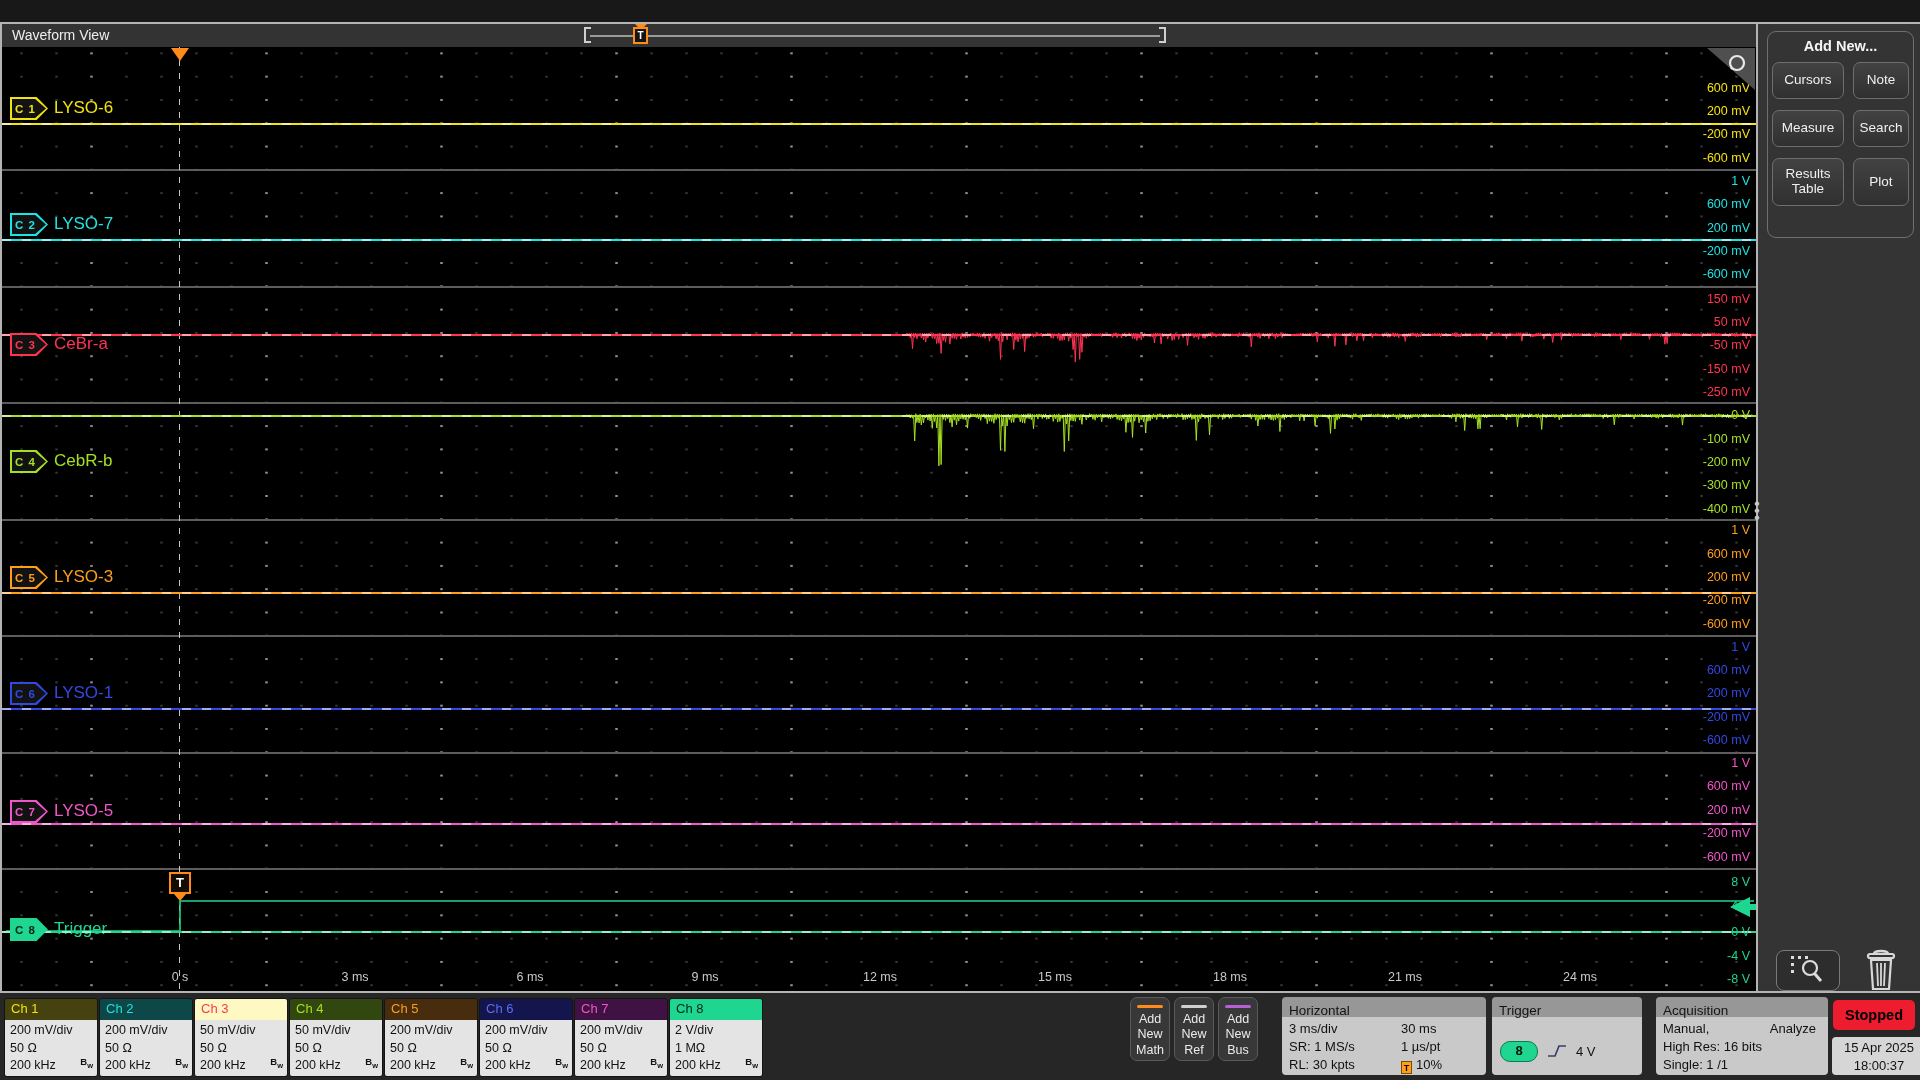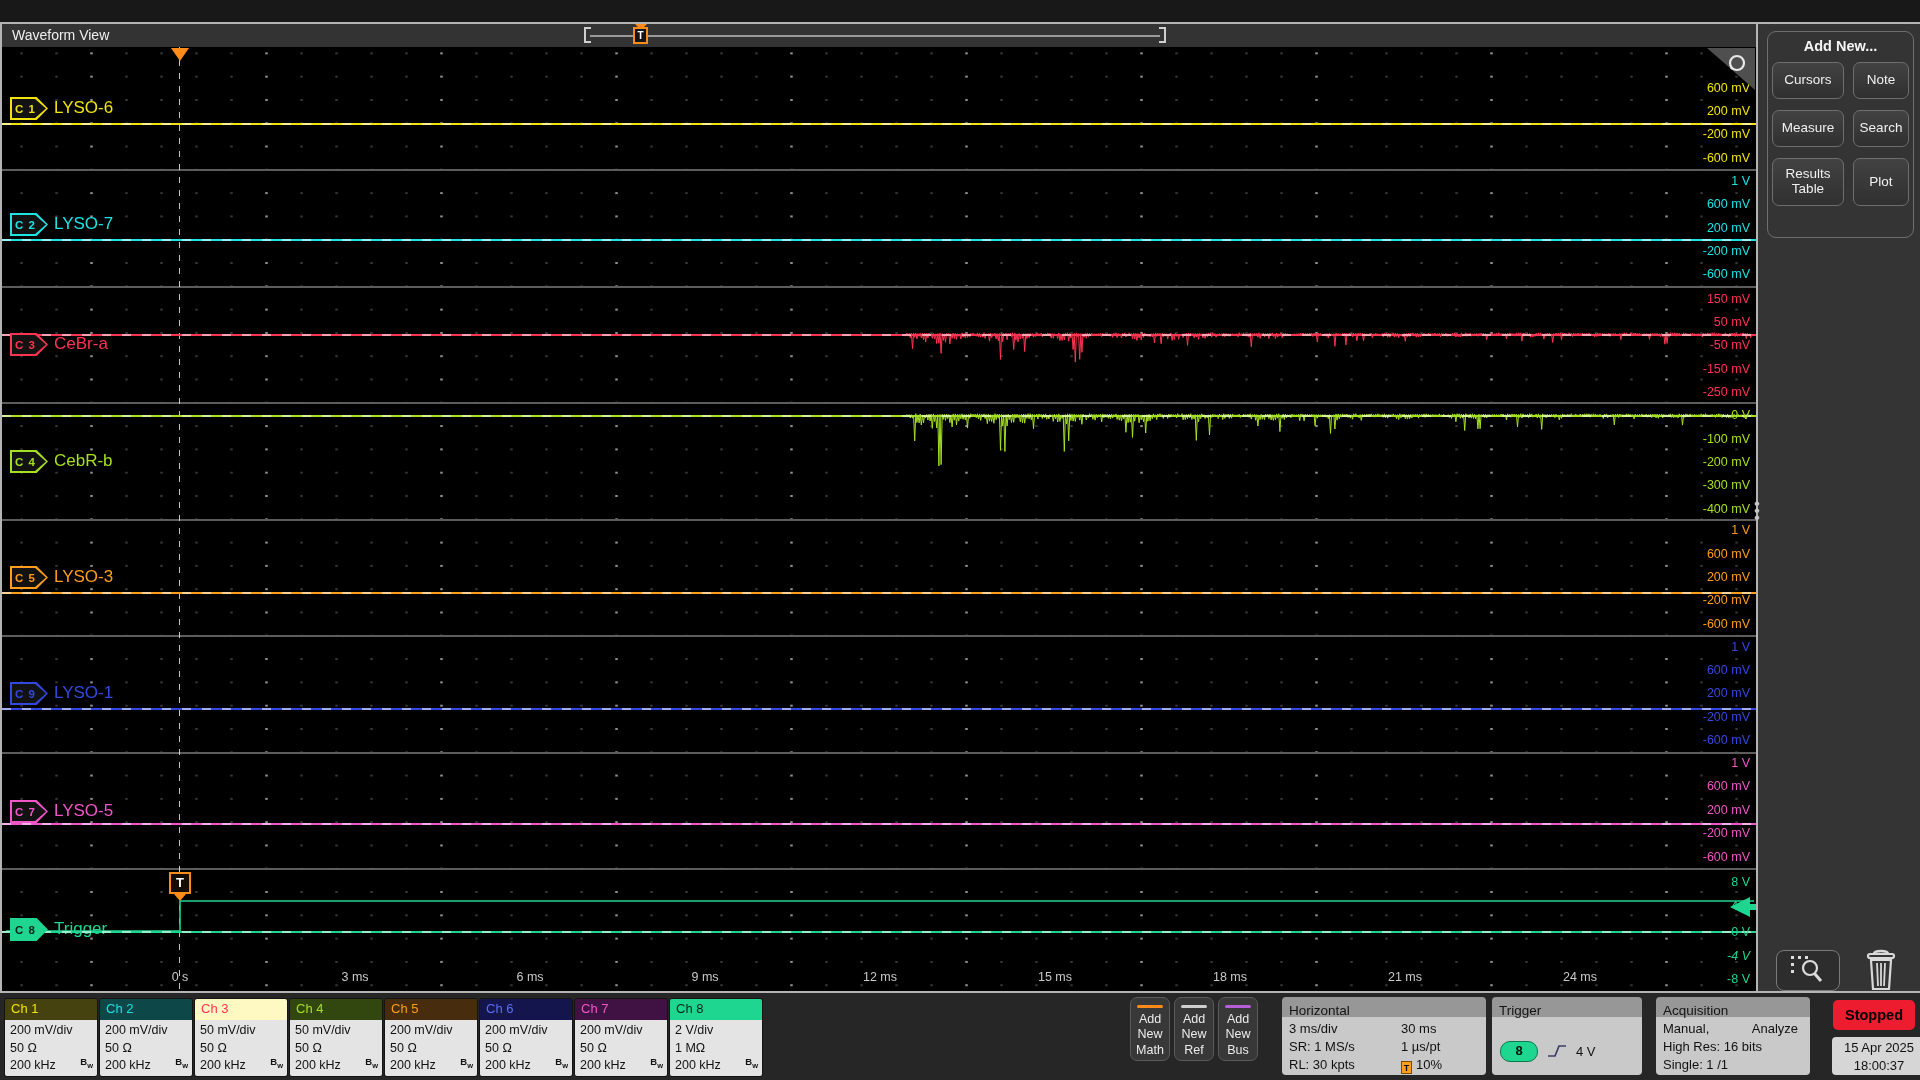--- a/index.html
+++ b/index.html
@@ -160,21 +160,21 @@
         </div>
         <span class="ch-name" style="top: 520px; color: rgb(255, 158, 27);">LYSO-3</span>
         <div class="base-solid" style="top: 545px; background: rgb(255, 158, 27);"></div>
         <div class="base-dash" style="top: 545px;"></div>
         <span class="scale-lbl" style="top: 476px; color: rgb(255, 158, 27);">1 V</span>
         <span class="scale-lbl" style="top: 500px; color: rgb(255, 158, 27);">600 mV</span>
         <span class="scale-lbl" style="top: 523px; color: rgb(255, 158, 27);">200 mV</span>
         <span class="scale-lbl" style="top: 546px; color: rgb(255, 158, 27);">-200 mV</span>
         <span class="scale-lbl" style="top: 570px; color: rgb(255, 158, 27);">-600 mV</span>
         <div class="ch-tag" style="left: 8px; top: 635px; background: rgb(51, 72, 224);">
-          <div class="ch-tag-in" style="background: rgb(18, 18, 18); color: rgb(51, 72, 224);">C 9</div>
+          <div class="ch-tag-in" style="background: rgb(18, 18, 18); color: rgb(51, 72, 224);">C 6</div>
         </div>
         <span class="ch-name" style="top: 636px; color: rgb(51, 72, 224);">LYSO-1</span>
         <div class="base-solid" style="top: 661px; background: rgb(51, 72, 224);"></div>
         <div class="base-dash" style="top: 661px;"></div>
         <span class="scale-lbl" style="top: 593px; color: rgb(51, 72, 224);">1 V</span>
         <span class="scale-lbl" style="top: 616px; color: rgb(51, 72, 224);">600 mV</span>
         <span class="scale-lbl" style="top: 639px; color: rgb(51, 72, 224);">200 mV</span>
         <span class="scale-lbl" style="top: 663px; color: rgb(51, 72, 224);">-200 mV</span>
         <span class="scale-lbl" style="top: 686px; color: rgb(51, 72, 224);">-600 mV</span>
         <div class="ch-tag" style="left: 8px; top: 753px; background: rgb(240, 86, 200);">
@@ -190,21 +190,21 @@
         <span class="scale-lbl" style="top: 803px; color: rgb(240, 86, 200);">-600 mV</span>
         <div class="ch-tag" style="left: 8px; top: 871px; background: rgb(31, 214, 144);">
           <div class="ch-tag-in" style="background: rgb(31, 214, 144); color: rgb(6, 36, 26);">C 8</div>
         </div>
         <span class="ch-name" style="top: 872px; color: rgb(31, 214, 144);">Trigger</span>
         <div class="base-solid" style="top: 884px; background: rgb(31, 214, 144);"></div>
         <div class="base-dash" style="top: 884px;"></div>
         <span class="scale-lbl" style="top: 828px; color: rgb(31, 214, 144);">8 V</span>
         <span class="scale-lbl" style="top: 852px; color: rgb(31, 214, 144);">4 V</span>
         <span class="scale-lbl" style="top: 878px; color: rgb(31, 214, 144);">0 V</span>
-        <span class="scale-lbl" style="top: 902px; color: rgb(31, 214, 144); font-style: italic;">-4 V</span>
+        <span class="scale-lbl" style="top: 902px; color: rgb(31, 214, 144);">-4 V</span>
         <span class="scale-lbl" style="top: 925px; color: rgb(31, 214, 144);">-8 V</span>
         <div class="t-badge" style="left: 167px; top: 825px;">T</div>
         <div class="t-badge-tip" style="left: 172px; top: 847px;"></div>
         <span class="time-lbl" style="left: 178px;">0 s</span>
         <span class="time-lbl" style="left: 353px;">3 ms</span>
         <span class="time-lbl" style="left: 528px;">6 ms</span>
         <span class="time-lbl" style="left: 703px;">9 ms</span>
         <span class="time-lbl" style="left: 878px;">12 ms</span>
         <span class="time-lbl" style="left: 1053px;">15 ms</span>
         <span class="time-lbl" style="left: 1228px;">18 ms</span>
@@ -272,21 +272,21 @@
     <div class="info-panel" style="left:1492px;width:150px;">
       <div class="info-title">Trigger</div>
       <div class="info-body trig-body">
         <div class="src-pill">8</div>
         <svg width="20" height="16" viewBox="0 0 20 16">
           <path d="M1,13 L8,13 L12,3 L19,3" fill="none" stroke="#3c3c66" stroke-width="1.7"></path>
         </svg>
         <span>4 V</span>
       </div>
     </div>
-    <div class="info-panel" style="left:1656px;width:154px;">
+    <div class="info-panel" style="left:1656px;width:172px;">
       <div class="info-title">Acquisition</div>
       <div class="info-body">
         <div class="acq-l1">
           <span>Manual,</span>
           <span>Analyze</span>
         </div>
         <div style="line-height:18px;">High Res: 16 bits</div>
         <div style="line-height:18px;">Single: 1 /1</div>
       </div>
     </div>

